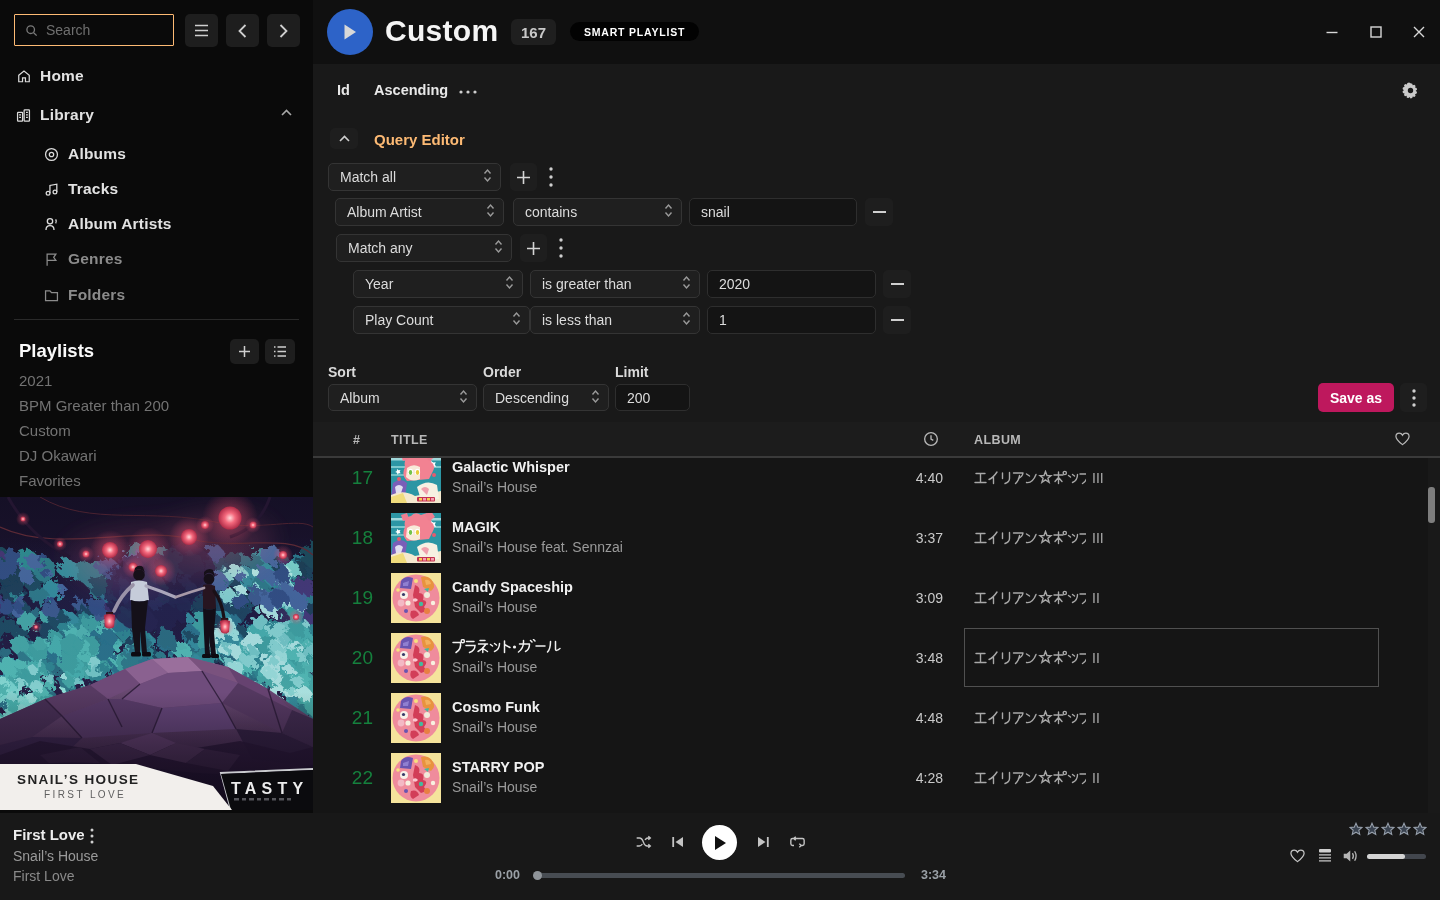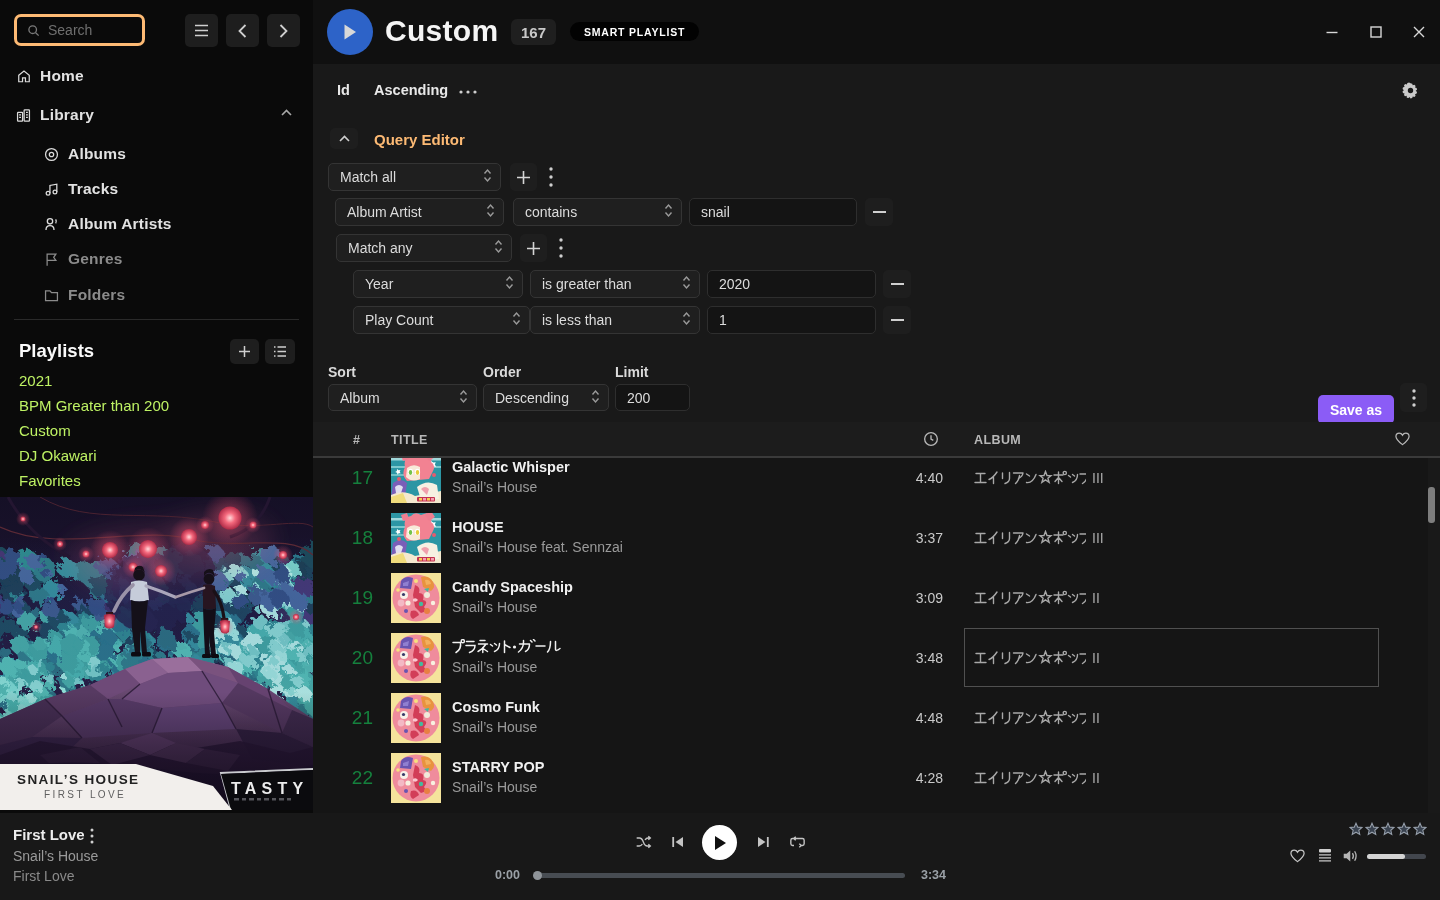--- a/index.html
+++ b/index.html
@@ -2,43 +2,43 @@
 <html><head>
 <meta charset="utf-8">
 <style>
 * { margin:0; padding:0; box-sizing:border-box; }
 html,body { width:1440px; height:900px; overflow:hidden; background:#000; font-family:"Liberation Sans", sans-serif; }
 .abs { position:absolute; }
 #stage { position:relative; width:1440px; height:900px; background:#0b0b0b; }
 
 #sidebar { left:0; top:0; width:313px; height:813px; background:#0a0a0a; }
 .sbtn { background:#1e1e1e; border-radius:5px; display:flex; align-items:center; justify-content:center; }
-#searchbox { left:14px; top:14px; width:131px; height:32px; border:3px solid #fdba74; border-radius:7px; display:flex; align-items:center; color:#6f6f6f; font-size:14px; }
+#searchbox { left:14px; top:14px; width:160px; height:32px; border:1px solid #fdba74; border-radius:1px; display:flex; align-items:center; color:#6f6f6f; font-size:14px; }
 .navitem { display:flex; align-items:center; color:#e2e2e2; font-weight:700; font-size:15.5px; letter-spacing:.2px; }
 .navdim { color:#8b8b8b;align-items:center; }
 #divider { left:14px; top:319px; width:285px; height:1px; background:#2a2a2a; }
 #pltitle { left:19px; top:340px; font-size:18.5px; font-weight:700; color:#fafafa; }
-.plitem { left:19px; font-size:15px; color:#bef264; font-weight:500; }
+.plitem { left:19px; font-size:15px; color:#737373; font-weight:500; }
 
 #main { left:313px; top:0; width:1127px; height:813px; background:#191919; }
 #titleband { left:0px; top:0; width:1127px; height:64px; background:#101010; }
 #playbtn { left:14px; top:9px; width:46px; height:46px; border-radius:50%; background:#2d63c8; display:flex; align-items:center; justify-content:center; }
 #ptitle { left:72px; top:14px; font-size:30px; font-weight:800; color:#f5f5f5; letter-spacing:.3px; }
 #countbadge { left:198px; top:19px; width:45px; height:26px; background:#1f1f1f; border-radius:6px; color:#c9c9c9; font-size:15px; font-weight:600; display:flex; align-items:center; justify-content:center; }
 #smartpill { left:257px; top:22px; height:19px; padding:0 14px; background:#020202; border-radius:10px; color:#fff; font-size:10.5px; font-weight:700; letter-spacing:.8px; display:flex; align-items:center; }
 .wctl { top:26px; color:#d8d8d8; }
 
 #sortrow { left:24px; top:82px; color:#e8e8e8; font-size:14.5px; font-weight:700; }
 
 .qsel { background:#1f1f1f; border:1px solid #343434; border-radius:5px; color:#dcdcdc; font-size:14px; display:flex; align-items:center; padding-left:11px; }
 .qinput { background:#141414; border:1px solid #2e2e2e; border-radius:5px; color:#dcdcdc; font-size:14px; display:flex; align-items:center; padding-left:11px; }
 .qbtn { background:#1e1e1e; border-radius:5px; display:flex; align-items:center; justify-content:center; color:#d5d5d5; }
 .updown { position:absolute; right:8px; top:50%; transform:translateY(-50%); }
 .qlabel { color:#dadada; font-size:14px; font-weight:600; }
-#saveas { left:1005px; top:383px; width:76px; height:29px; background:#8b5cf6; border-radius:5px; color:#fff; font-size:14px; font-weight:700; display:flex; align-items:center; justify-content:center;margin-top:12px; }
+#saveas { left:1005px; top:383px; width:76px; height:29px; background:#be185d; border-radius:5px; color:#fff; font-size:14px; font-weight:700; display:flex; align-items:center; justify-content:center; }
 
 #thead { left:0; top:422px; width:1127px; height:36px; background:#1c1c1c; border-bottom:2px solid #3a3a3a; color:#b8b8b8; font-size:12.5px; font-weight:700; letter-spacing:.4px; }
 #rows { left:0; top:458px; width:1115px; height:355px; background:#151515; overflow:hidden; }
 .trow { position:absolute; left:0; width:1115px; height:60px; }
 .tnum { position:absolute; left:20px; top:0; width:40px; height:60px; display:flex; align-items:center; justify-content:flex-end; color:#15803d; font-size:19px; }
 .tthumb { position:absolute; left:78px; top:5px; width:50px; height:50px; }
 .ttitle { position:absolute; left:139px; top:11px; color:#f0f0f0; font-size:14.5px; font-weight:700; }
 .tartist { position:absolute; left:139px; top:31px; color:#9a9a9a; font-size:14px; }
 .tdur { position:absolute; left:550px; top:0px; width:80px; height:60px; display:flex; align-items:center; justify-content:flex-end; color:#c9c9c9; font-size:14px; }
 .talbum { position:absolute; left:661px; top:0px; height:60px; display:flex; align-items:center; color:#a8a8a8; font-size:14px; }
@@ -275,21 +275,21 @@
               <use href="#kata"></use>
             </svg>
             <span style="margin-left:6px">III</span>
           </div>
       </div>
       <div class="trow" style="top:50px">
         <div class="tnum">18</div>
           <svg class="tthumb">
             <use href="#thumbA"></use>
           </svg>
-        <div class="ttitle">HOUSE</div>
+        <div class="ttitle">MAGIK</div>
           <div class="tartist">Snail’s House feat. Sennzai</div>
         <div class="tdur">3:37</div>
           <div class="talbum">
             <svg width="112" height="16" viewBox="0 0 112 16">
               <use href="#kata"></use>
             </svg>
             <span style="margin-left:6px">III</span>
           </div>
       </div>
       <div class="trow" style="top:110px">

